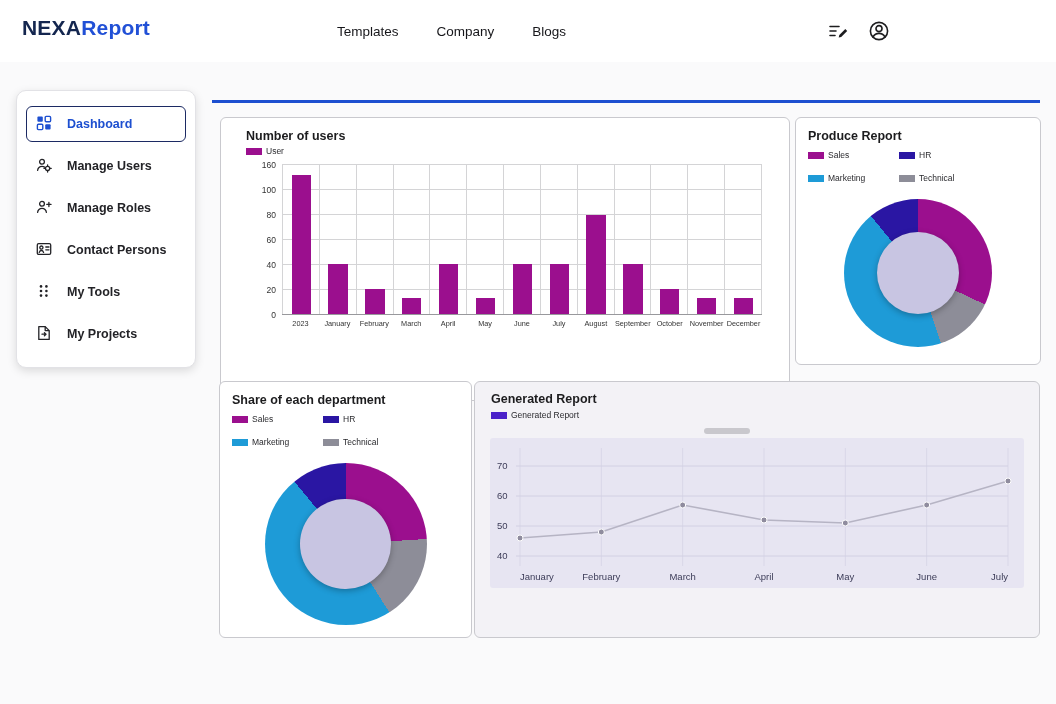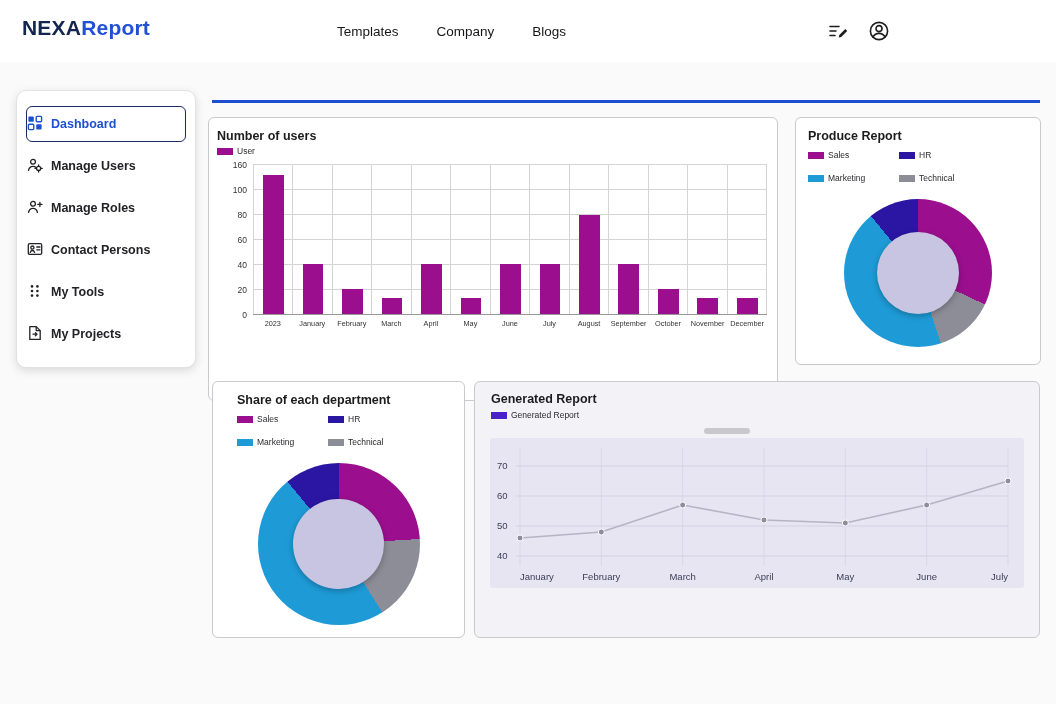--- a/index.html
+++ b/index.html
@@ -12,32 +12,32 @@
   .logo-dark{color:#14264f;}
   .logo-accent{color:#2150d6;}
   .top-nav{position:absolute;left:337px;top:0;height:62px;display:flex;align-items:center;gap:38px;}
   .top-nav a{font-size:13.5px;font-weight:400;color:#16161a;text-decoration:none;cursor:pointer;}
   .header-icons{position:absolute;left:828px;top:0;height:62px;display:flex;align-items:center;gap:20px;}
   .hicon{display:inline-flex;cursor:pointer;}
 
   
   .sidebar{position:absolute;left:16px;top:90px;width:180px;background:#fff;border:1px solid #e2e2e6;
     border-radius:10px;box-shadow:0 3px 10px rgba(0,0,0,.13);padding:9px 7px;box-sizing:border-box;}
-  .side-item{display:flex;align-items:center;gap:8px;height:34px;padding:0 0;margin:6px 2px;border-radius:6px;
+  .side-item{display:flex;align-items:center;gap:15px;height:34px;padding:0 9px;margin:6px 2px;border-radius:6px;
     color:#232327;font-size:12.5px;font-weight:600;cursor:pointer;border:1.6px solid transparent;}
   .side-item.active{border-color:#1c2a63;color:#1d4fd0;}
   .side-item svg{flex:0 0 auto;}
 
   
   .accent-rule{position:absolute;left:212px;top:100px;width:828px;height:3px;background:#1D4FD0;}
   .card{position:absolute;background:#fff;border:1px solid #c9c9ce;border-radius:6px;box-sizing:border-box;}
   .card h3{margin:0;font-size:12.5px;color:#1c1c1e;font-weight:700;}
-  #bar-card{left:208px;top:117px;width:570px;height:284px;padding:11px 8px;}
+  #bar-card{left:220px;top:117px;width:570px;height:284px;padding:11px 25px;}
   #produce-card{left:795px;top:117px;width:246px;height:248px;padding:11px 12px;}
-  #share-card{left:212px;top:381px;width:253px;height:257px;padding:11px 24px;}
+  #share-card{left:219px;top:381px;width:253px;height:257px;padding:11px 12px;}
   #line-card{left:474px;top:381px;width:566px;height:257px;padding:10px 8px;background:#F3F2F6;}
   #line-card h3{margin-left:8px;}
 
   
   .legend{display:flex;gap:16px;margin-top:3px;}
   #line-card .legend{margin-left:8px;margin-top:4px;}
   .lg-item{display:flex;align-items:center;gap:4px;}
   .lg-swatch{width:16px;height:7px;display:inline-block;}
   .lg-label{font-size:8.5px;color:#2a2a2e;}
   .legend.two-col{display:grid;grid-template-columns:repeat(2,minmax(0,1fr));gap:13px 4px;margin-top:7px;width:178px;}

